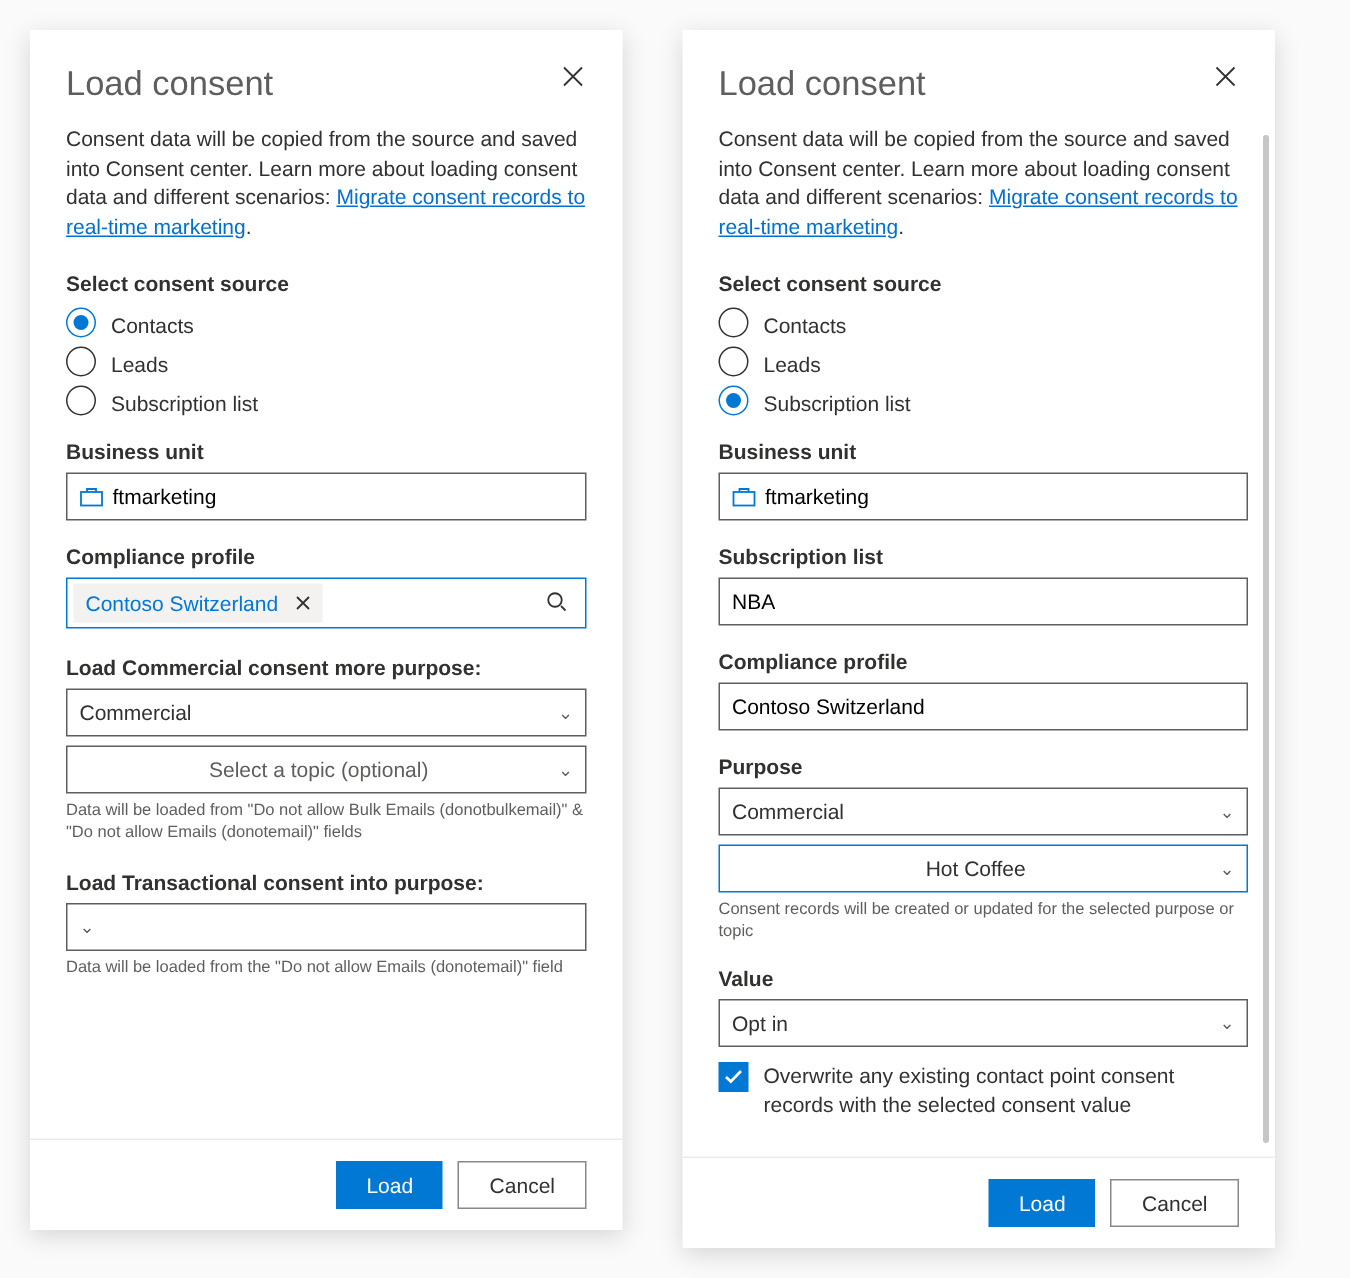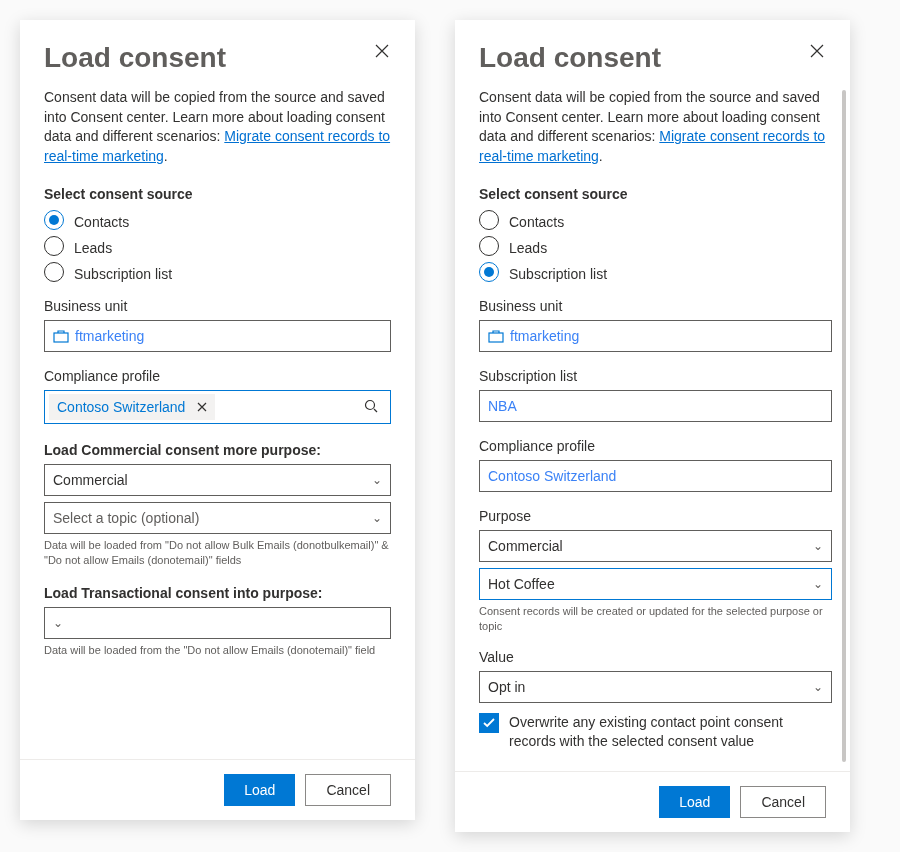--- a/index.html
+++ b/index.html
@@ -21,22 +21,22 @@
     flex-direction: column;
     position: relative;
   }
   .panel-header {
     display: flex;
     justify-content: space-between;
     align-items: flex-start;
     padding: 22px 24px 8px 24px;
   }
   .panel-title {
-    font-size: 28px;
-    font-weight: 700;
+    font-size: 23px;
+    font-weight: 400;
     color: #605e5c;
   }
   .close {
     width: 18px; height: 18px;
     display: flex; align-items: center; justify-content: center;
     cursor: pointer; font-size: 15px; color: #323130;
   }
   .panel-body {
     padding: 0 24px 12px 24px;
     flex: 1;
@@ -54,32 +54,32 @@
   }
   .radio {
     width: 20px; height: 20px; border: 1px solid #323130;
     border-radius: 50%; display: flex; align-items: center; justify-content: center;
     flex-shrink:0;
   }
   .radio.checked { border-color: #0078d4; }
   .radio.checked::after {
     content:""; width: 10px; height: 10px; border-radius: 50%; background: #0078d4;
   }
-  .field-label { font-weight: 400; margin-top: 16px; margin-bottom: 6px;}
+  .field-label { font-weight: 700; margin-top: 16px; margin-bottom: 6px;}
   .field-sub-label { font-weight: 600; margin-top: 18px; margin-bottom: 6px;}
   .input-box {
     border: 1px solid #605e5c;
     height: 32px;
     display: flex; align-items: center;
     padding: 0 8px; gap:6px;
     width: 100%;
     font-size: 14px;
     background:#fff;
   }
-  .input-box.blue-text .input-text { color: #3b82f6; }
+  .input-box.blue-text .input-text { color: #000000; }
   .input-text { flex:1; white-space:nowrap; overflow:hidden;}
   .biz-icon {
     width:16px; height:14px; flex-shrink:0;
     display:flex; align-items:center; justify-content:center;
   }
   .lookup-box {
     border: 1px solid #0078d4;
     height: 34px;
     display: flex; align-items: center;
     padding: 0 4px 0 4px; width:100%;
@@ -117,21 +117,21 @@
     border-top: 1px solid #edebe9;
     padding: 14px 24px;
     display:flex; justify-content:flex-end; gap:10px;
   }
   .btn {
     height:32px; padding:0 20px; font-size:14px;
     display:flex; align-items:center; cursor:pointer;
   }
   .btn-primary { background:#0078d4; color:#fff; border:none;}
   .btn-secondary { background:#fff; color:#323130; border:1px solid #8a8886;}
-  .stack-gap > * + * { margin-top:6px; }
+  .stack-gap > * + * { margin-top:6px;text-align:center; }
   .scroll-track {
     position:absolute; right:4px; top:70px; bottom:70px; width:4px;
     background:#c8c6c4; border-radius:2px;
   }
 </style>
 </head>
 <body>
 
 <div class="panel" style="height:800px">
   <div class="panel-header">

